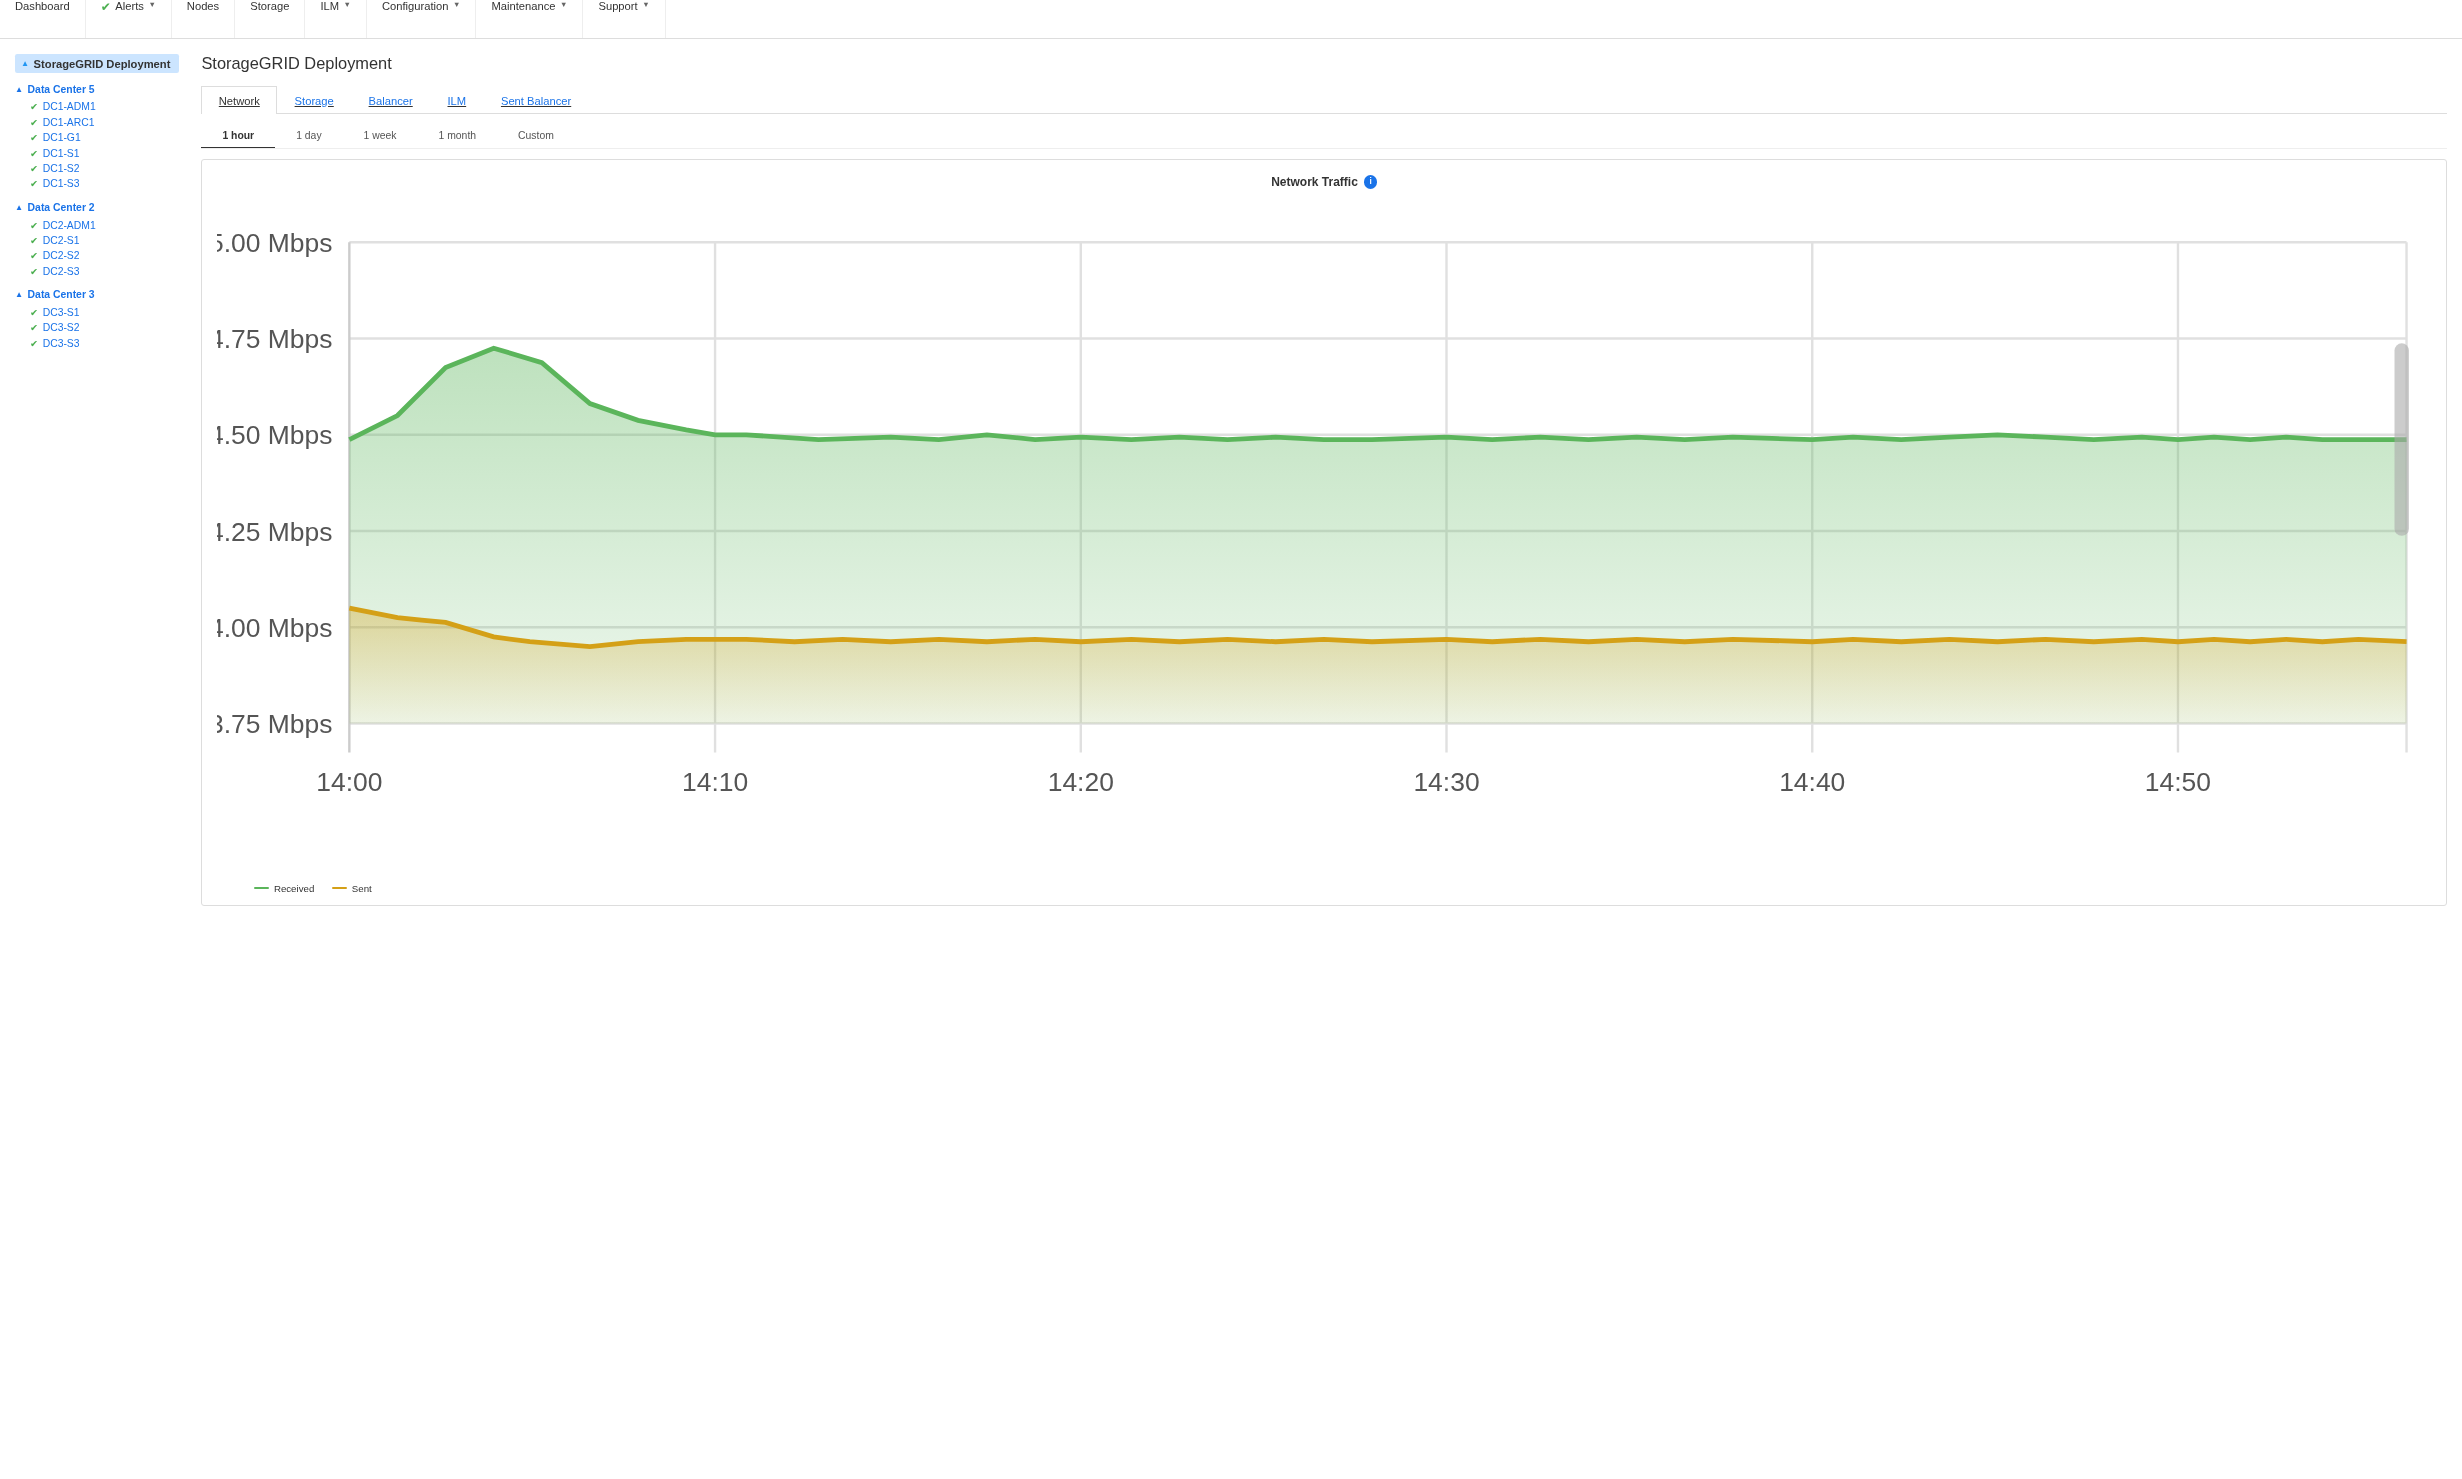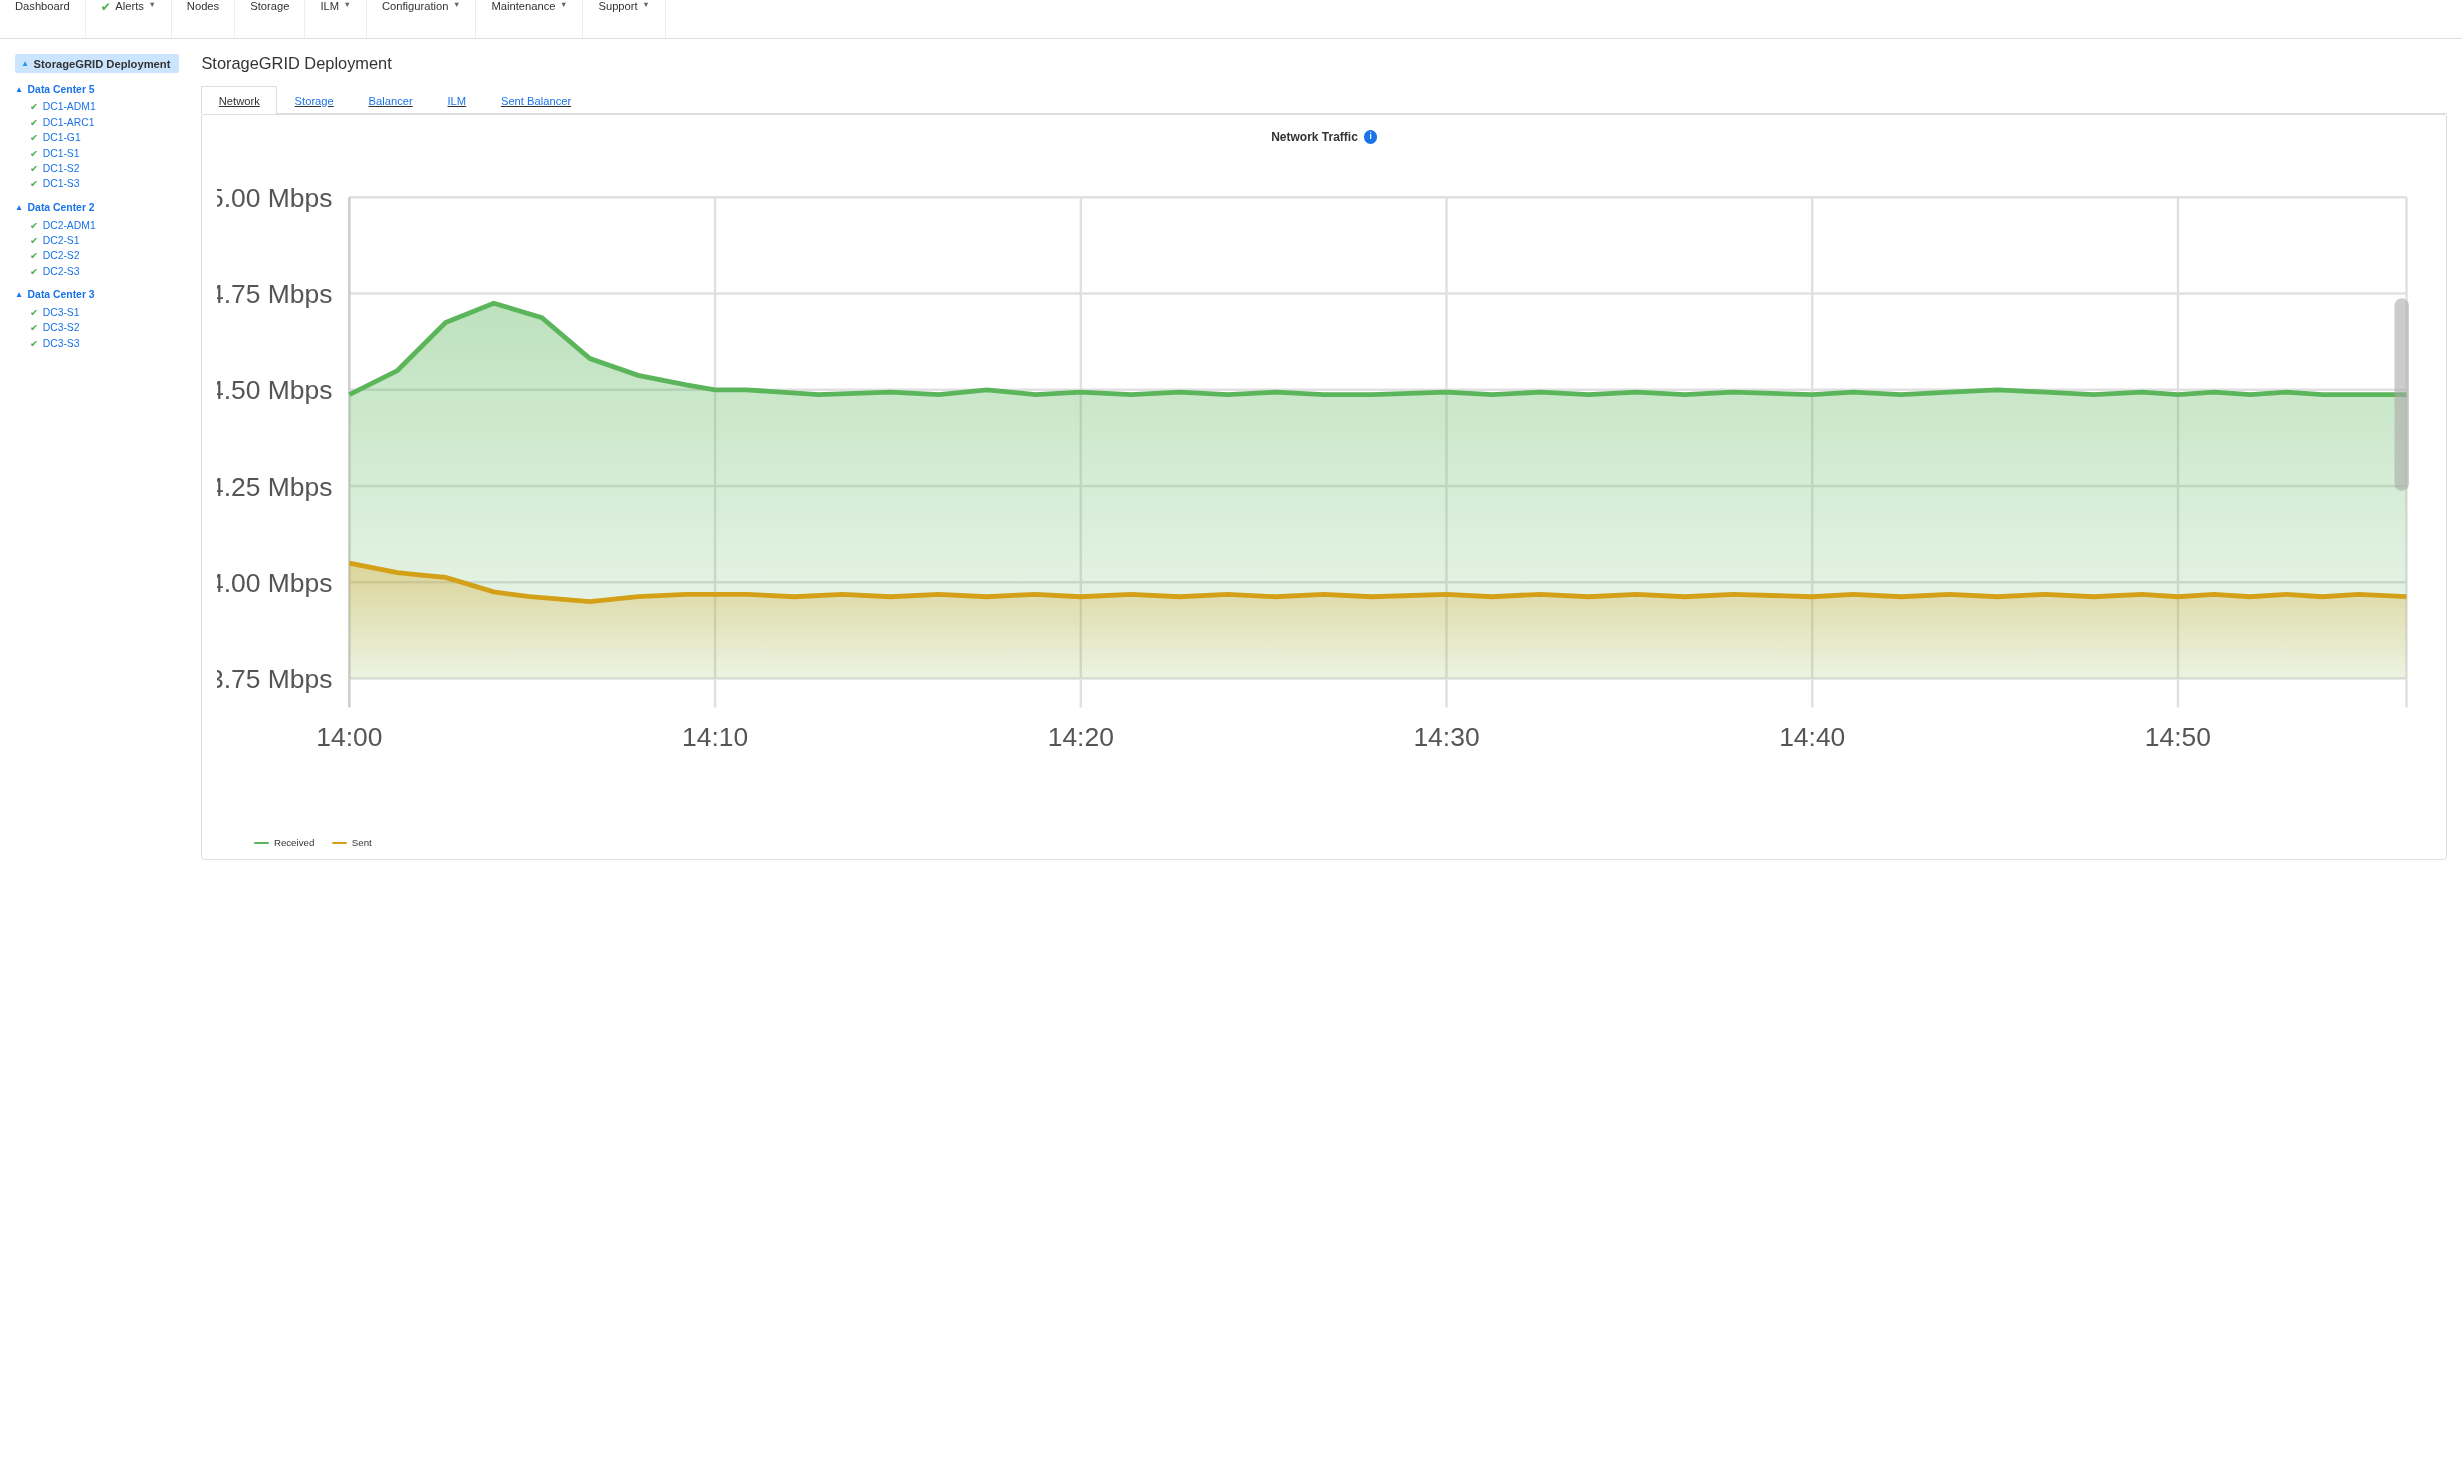--- a/index.html
+++ b/index.html
@@ -330,20 +330,37 @@
         <span>Balancer</span>
       </div>
       <div class="tab">
         <span>ILM</span>
       </div>
       <div class="tab">
         <span>Sent Balancer</span>
       </div>
     </div>
 
+    <div class="time-range">
+      <div class="time-btn active">
+        <span>1 hour</span>
+      </div>
+      <div class="time-btn">
+        <span>1 day</span>
+      </div>
+      <div class="time-btn">
+        <span>1 week</span>
+      </div>
+      <div class="time-btn">
+        <span>1 month</span>
+      </div>
+      <div class="time-btn">
+        <span>Custom</span>
+      </div>
+    </div>
 
     <div class="chart-container">
       <div class="chart-title">
         <span>Network Traffic</span>
         <span class="info-icon">i</span>
       </div>
 
       <div class="chart-svg-wrapper">
         <svg width="100%" viewBox="0 0 920 280" preserveAspectRatio="xMidYMid meet" style="font-size:14px">
 

